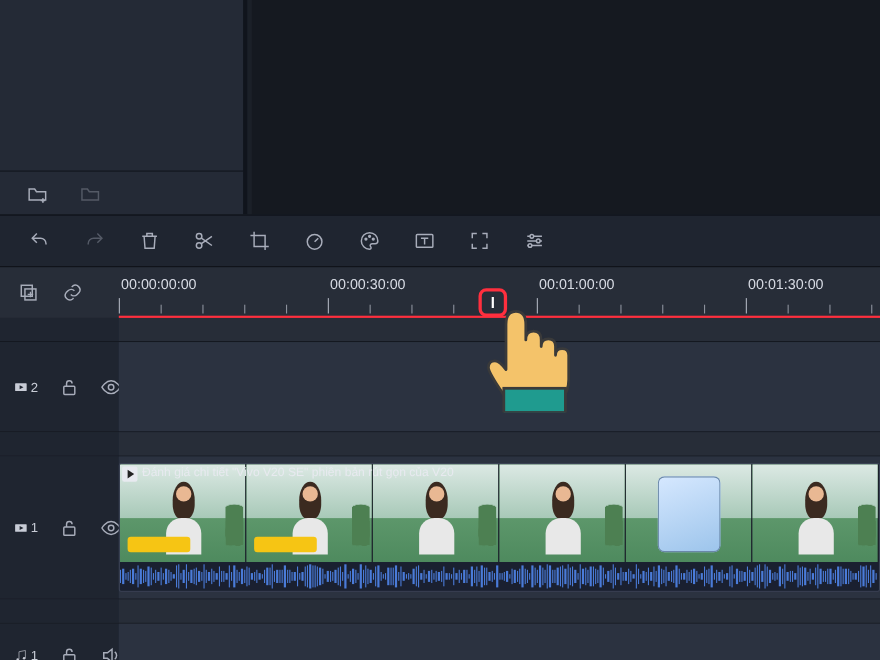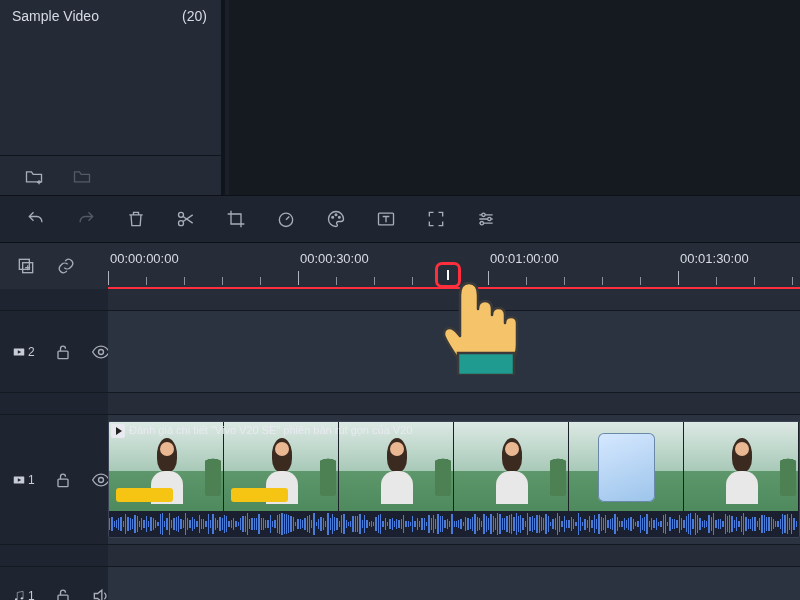--- a/index.html
+++ b/index.html
@@ -73,24 +73,20 @@
 
   
   .hand { position:absolute; left:430px; top:275px; width:90px; height:100px; z-index:20; pointer-events:none; }
 </style>
 </head>
 <body>
 
 <div class="app">
 
   <div class="bin">
-    <div class="bin-row">
-      <span class="bin-name">Sample Video</span>
-      <span class="bin-count">(20)</span>
-    </div>
     <div class="bin-footer">
       <span class="ico">
         <svg viewBox="0 0 24 24">
             <path d="M3 7h6l2 3h10v9H3z"></path>
             <path d="M18 22v-5M15.5 19.5h5" stroke-width="1.8"></path>
           </svg>
       </span>
       <span class="ico dim">
         <svg viewBox="0 0 24 24">
             <path d="M3 7h6l2 3h10v9H3z"></path>

